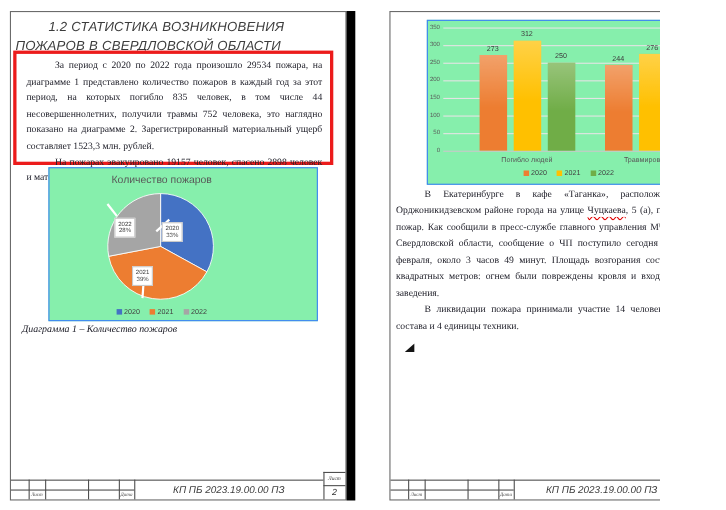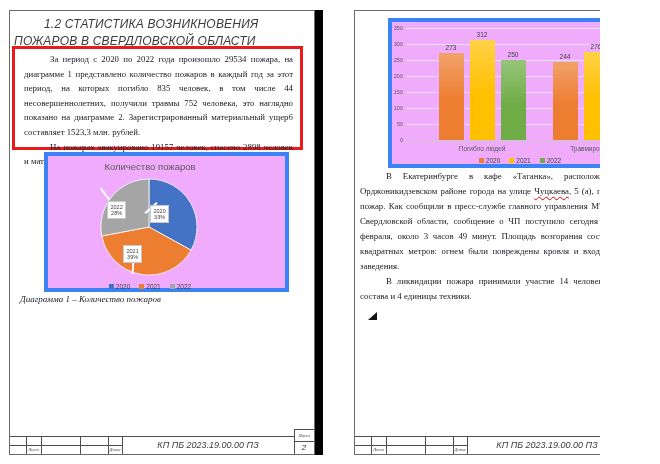--- a/index.html
+++ b/index.html
@@ -13,21 +13,21 @@
   .heading{position:absolute;left:14px;top:16px;width:294px;
            font:italic 12px/17px "Liberation Sans",sans-serif;color:#3c3c3c;
            text-indent:30px;letter-spacing:.2px;}
   .redbox{position:absolute;left:12px;top:46px;width:291px;height:104px;box-sizing:border-box;
           border:3px solid #ec1b1b;padding:3px 7px 4px 9px;background:#fff;}
   .redbox p{margin:0;font:8.8px/14.6px "Liberation Serif",serif;text-align:justify;
             text-indent:26px;color:#20202a;}
   .caption{position:absolute;font:9px "Liberation Serif",serif;color:#20202a;}
   #cap1{left:20px;top:294px;font-style:italic;}
 
-  .chartbox{position:absolute;background:#f0abfc;border:4px solid #3b82f6;box-sizing:border-box;}
+  .chartbox{position:absolute;background:#86efac;border:1px solid #3b82f6;box-sizing:border-box;}
   #pieBox{left:44px;top:152px;width:245px;height:140px;}
   #pieTitle{position:absolute;left:0;top:5px;width:204px;text-align:center;
             font:9.5px "Liberation Sans",sans-serif;color:#595959;}
   #pieSvg{position:absolute;left:52px;top:22px;}
   .plabel{position:absolute;background:#fff;border:1px solid #c9c9c9;z-index:3;
           font:5.5px "Liberation Sans",sans-serif;color:#3f3f3f;text-align:center;
           line-height:6.6px;padding:1.5px 2.5px;}
   .leader{position:absolute;width:2px;background:#fff;z-index:2;}
   .legendRow{position:absolute;display:flex;justify-content:center;align-items:center;gap:9px;
              font:6.5px "Liberation Sans",sans-serif;color:#404040;}

